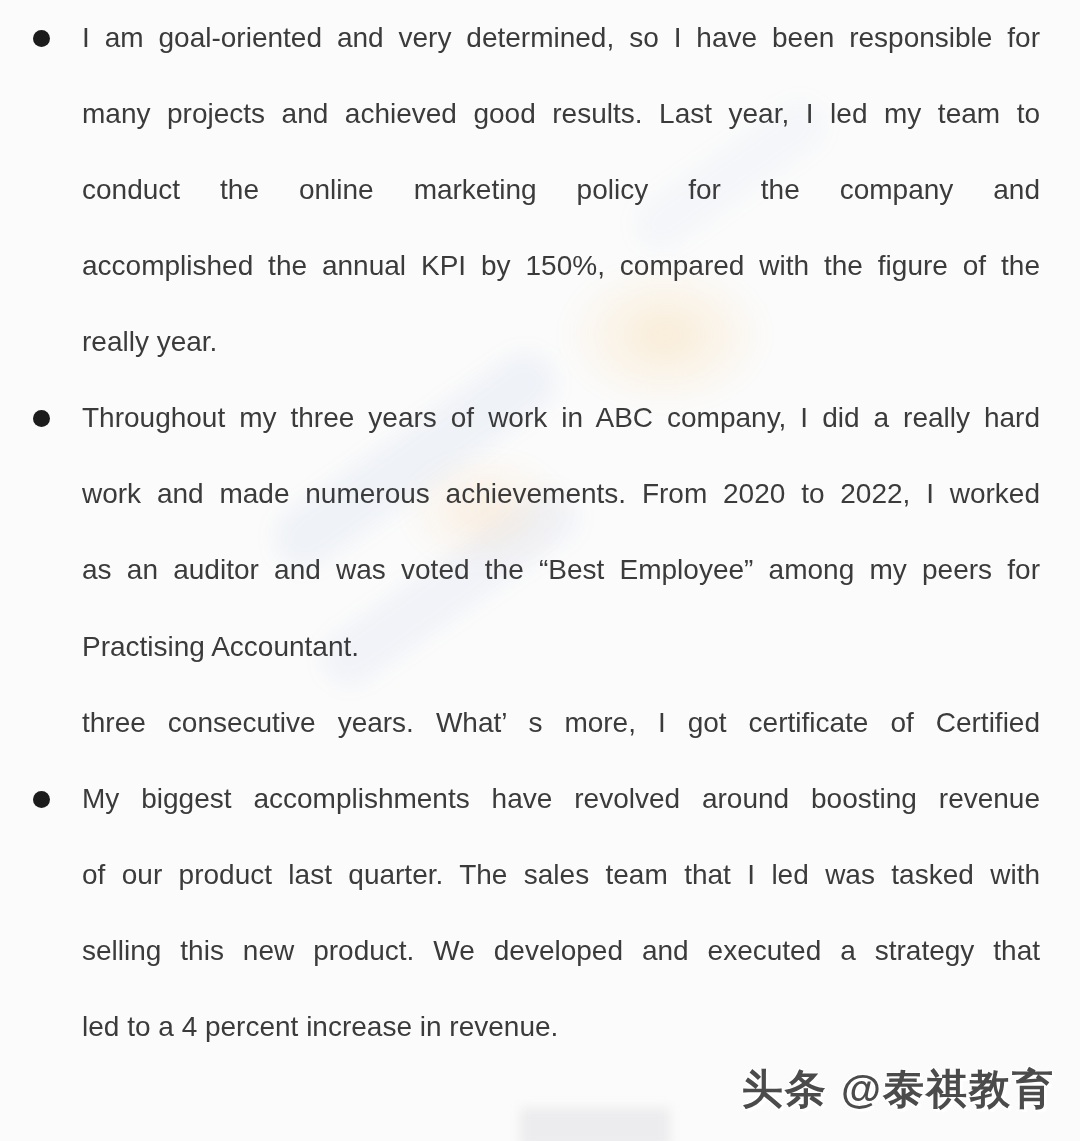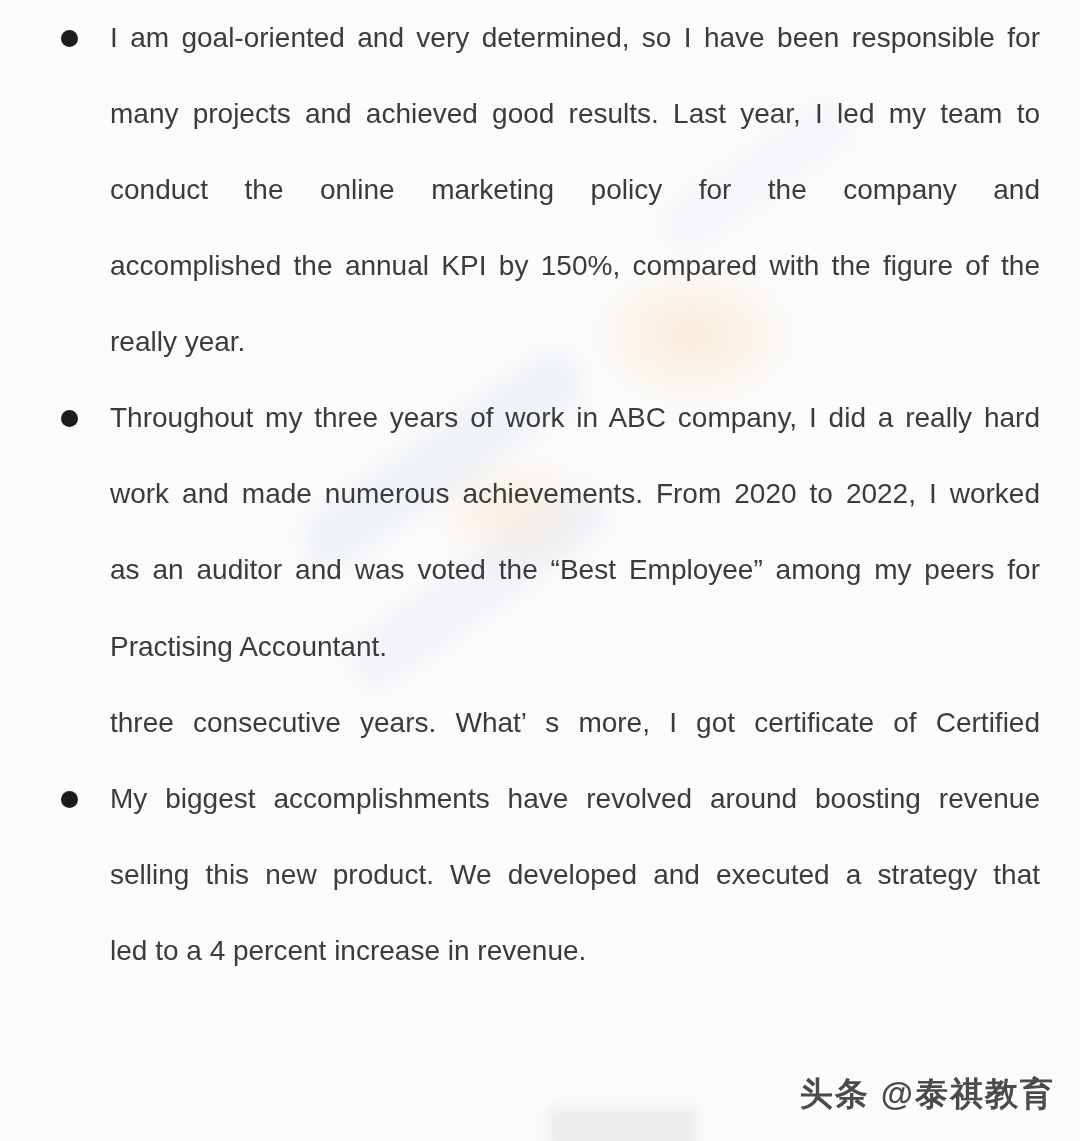--- a/index.html
+++ b/index.html
@@ -3,21 +3,21 @@
 <meta charset="utf-8">
 <style>
   html, body { margin: 0; padding: 0; }
   body {
     width: 1080px; height: 1141px;
     background: #fbfbfb;
     font-family: "Liberation Sans", sans-serif;
     position: relative;
     overflow: hidden;
   }
-  .page { position: absolute; inset: 0; margin-left: 28px; }
+  .page { position: absolute; inset: 0; }
 
   
   .wm { position: absolute; pointer-events: none; }
   .wm-orange-1 {
     left: 560px; top: 260px; width: 210px; height: 150px;
     background: radial-gradient(closest-side, rgba(246,166,35,0.16), rgba(246,166,35,0));
     filter: blur(8px);
   }
   .wm-orange-2 {
     left: 400px; top: 450px; width: 170px; height: 120px;
@@ -69,21 +69,21 @@
     line-height: 76.07px;
     color: #3b3b3b;
     text-align: justify;
     text-align-last: justify;
   }
   .line.last { text-align-last: left; }
 
   .credit {
     position: absolute;
     right: 25px; bottom: 24px;
-    font-size: 33px;
+    font-size: 41px;
     font-weight: bold;
     color: #4b4b4b;
     letter-spacing: 2px;
     text-shadow:
       2px 2px 0 #ffffff,
       -1px -1px 0 #ffffff,
       1px -1px 0 #ffffff,
       -1px 1px 0 #ffffff,
       3px 3px 1px rgba(255,255,255,0.9);
   }
@@ -120,20 +120,21 @@
           <div class="line">as an auditor and was voted the “Best Employee” among my peers for</div>
           <div class="line last">Practising Accountant.</div>
           <div class="line">three consecutive years. What’ s more, I got certificate of Certified</div>
         </div>
     </div>
 
     <div class="bullet-item">
       <span class="dot"></span>
       <div class="lines">
           <div class="line">My biggest accomplishments have revolved around boosting revenue</div>
+          <div class="line">of our product last quarter. The sales team that I led was tasked with</div>
           <div class="line">selling this new product. We developed and executed a strategy that</div>
           <div class="line last">led to a 4 percent increase in revenue.</div>
         </div>
     </div>
   </div>
 
   <div class="credit">头条 @泰祺教育</div>
 </div>
 
 </body></html>

